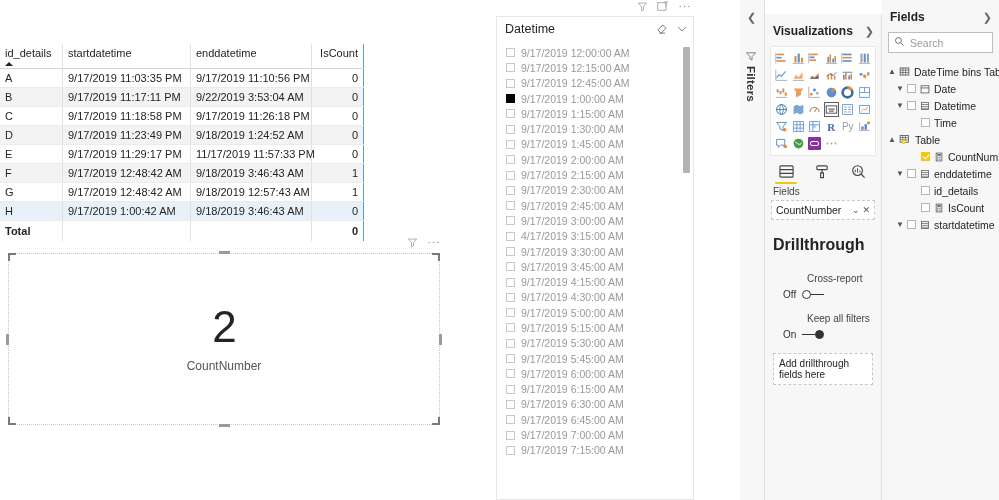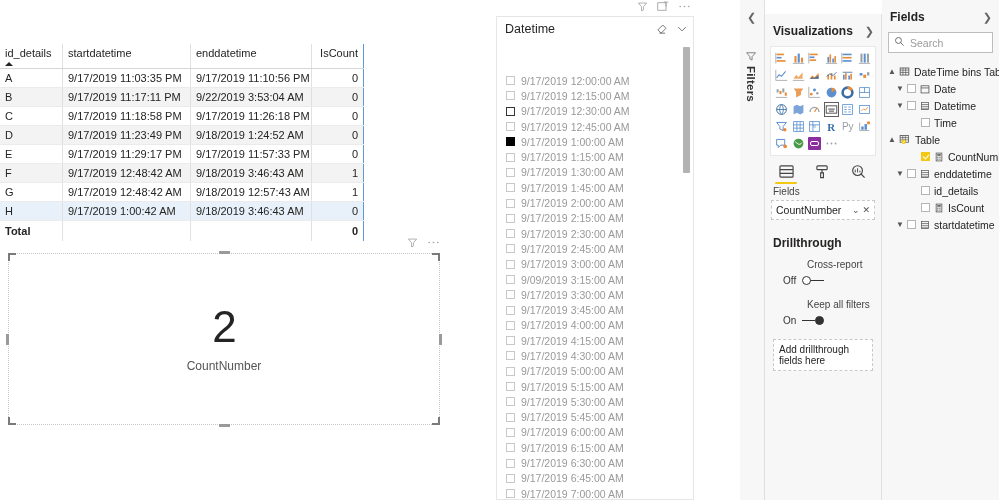--- a/index.html
+++ b/index.html
@@ -66,21 +66,21 @@
   .h-mid-h{width:11px;height:3px;}
   .h-mid-v{width:3px;height:11px;}
 
   
   .slicer{position:absolute;left:496px;top:16px;width:198px;height:484px;
           background:#fff;border:1px solid #e6e6e6;box-sizing:border-box;}
   .slicer-topicons{position:absolute;right:2px;top:-16px;display:flex;gap:9px;align-items:center;}
   .slicer-head{display:flex;align-items:center;padding:5px 5px 4px 8px;}
   .slicer-title{font-size:12.5px;color:#252423;flex:1;}
   .slicer-head .ico{margin-left:8px;cursor:pointer;line-height:0;}
-  .slicer-list{position:absolute;left:0;right:0;top:28px;bottom:0;overflow:hidden;margin-top:28px;}
+  .slicer-list{position:absolute;left:0;right:0;top:28px;bottom:0;overflow:hidden;}
   .slicer-row{display:flex;align-items:center;height:15.3px;padding-left:9px;}
   .sbox{
     width:9px;height:9px;box-sizing:border-box;border:1px solid #c8c8c8;
     background:#fff;margin-right:6px;flex:0 0 auto;
   }
   .sbox.hover{border:1.6px solid #333;}
   .sbox.checked{background:#000;border:1px solid #000;}
   .slicer-label{font-size:10.5px;color:#999;white-space:nowrap;}
   .scrollbar{
     position:absolute;right:3px;top:30px;width:7px;height:126px;
@@ -112,21 +112,21 @@
   .wtab .ul{height:2px;width:22px;margin-top:3px;background:transparent;border-radius:1px;}
   .wtab.active .ul{background:#f2c811;}
   .wells-label{font-size:10px;color:#444;padding:2px 0 3px 8px;}
   .field-well{
     margin:0 6px;background:#fff;border:1px dashed #c8c8c8;
     display:flex;align-items:center;padding:3px 4px;box-sizing:border-box;
   }
   .field-well .fw-name{flex:1;font-size:10.5px;color:#252423;}
   .field-well .fw-ico{font-size:9px;color:#555;margin-left:3px;cursor:pointer;}
   .drill-sec{margin-top:16px;padding:0 8px;}
-  .drill-title{font-size:12px;font-weight:bold;color:#252423;margin-bottom:9px;}
+  .drill-title{font-size:16px;font-weight:bold;color:#252423;margin-bottom:19px;}
   .drill-sub{font-size:10px;color:#444;margin-bottom:5px;margin-left:34px;}
   .toggle-row{display:flex;align-items:center;gap:6px;padding-left:10px;margin-bottom:13px;}
   .toggle-label{font-size:10px;color:#333;}
   .tgl{width:22px;height:9px;position:relative;display:inline-block;cursor:pointer;}
   .tgl .bar{position:absolute;top:3.5px;height:1.5px;background:#333;}
   .tgl .knob{position:absolute;top:0;width:9px;height:9px;border-radius:50%;box-sizing:border-box;}
   .tgl.off .bar{left:7px;right:0;}
   .tgl.off .knob{left:0;background:#fff;border:1.5px solid #333;}
   .tgl.on .bar{left:0;right:9px;}
   .tgl.on .knob{right:0;background:#333;border:1.5px solid #333;}
@@ -204,21 +204,21 @@
             </tr>
             <tr class="alt">
               <td class="col-id">D</td>
               <td class="col-start vsep">9/17/2019 11:23:49 PM</td>
               <td class="col-end vsep">9/18/2019 1:24:52 AM</td>
               <td class="col-cnt num vsep sel-right">0</td>
             </tr>
             <tr>
               <td class="col-id">E</td>
               <td class="col-start vsep">9/17/2019 11:29:17 PM</td>
-              <td class="col-end vsep">9/17/2019 11:57:33 PM</td>
+              <td class="col-end vsep">11/17/2019 11:57:33 PM</td>
               <td class="col-cnt num vsep sel-right">0</td>
             </tr>
             <tr class="alt">
               <td class="col-id">F</td>
               <td class="col-start vsep">9/17/2019 12:48:42 AM</td>
               <td class="col-end vsep">9/18/2019 3:46:43 AM</td>
               <td class="col-cnt num vsep sel-right">1</td>
             </tr>
             <tr>
               <td class="col-id">G</td>
@@ -324,24 +324,20 @@
       <div class="slicer-list">
           <div class="slicer-row">
             <span class="sbox"></span>
             <span class="slicer-label">9/17/2019 12:00:00 AM</span>
           </div>
           <div class="slicer-row">
             <span class="sbox"></span>
             <span class="slicer-label">9/17/2019 12:15:00 AM</span>
           </div>
           <div class="slicer-row">
-            <span class="sbox hover"></span>
-            <span class="slicer-label">9/17/2019 12:30:00 AM</span>
-          </div>
-          <div class="slicer-row">
             <span class="sbox"></span>
             <span class="slicer-label">9/17/2019 12:45:00 AM</span>
           </div>
           <div class="slicer-row">
             <span class="sbox checked"></span>
             <span class="slicer-label">9/17/2019 1:00:00 AM</span>
           </div>
           <div class="slicer-row">
             <span class="sbox"></span>
             <span class="slicer-label">9/17/2019 1:15:00 AM</span>
@@ -369,33 +365,29 @@
           <div class="slicer-row">
             <span class="sbox"></span>
             <span class="slicer-label">9/17/2019 2:45:00 AM</span>
           </div>
           <div class="slicer-row">
             <span class="sbox"></span>
             <span class="slicer-label">9/17/2019 3:00:00 AM</span>
           </div>
           <div class="slicer-row">
             <span class="sbox"></span>
-            <span class="slicer-label">9/09/2019 3:15:00 AM</span>
+            <span class="slicer-label">4/17/2019 3:15:00 AM</span>
           </div>
           <div class="slicer-row">
             <span class="sbox"></span>
             <span class="slicer-label">9/17/2019 3:30:00 AM</span>
           </div>
           <div class="slicer-row">
             <span class="sbox"></span>
             <span class="slicer-label">9/17/2019 3:45:00 AM</span>
-          </div>
-          <div class="slicer-row">
-            <span class="sbox"></span>
-            <span class="slicer-label">9/17/2019 4:00:00 AM</span>
           </div>
           <div class="slicer-row">
             <span class="sbox"></span>
             <span class="slicer-label">9/17/2019 4:15:00 AM</span>
           </div>
           <div class="slicer-row">
             <span class="sbox"></span>
             <span class="slicer-label">9/17/2019 4:30:00 AM</span>
           </div>
           <div class="slicer-row">

